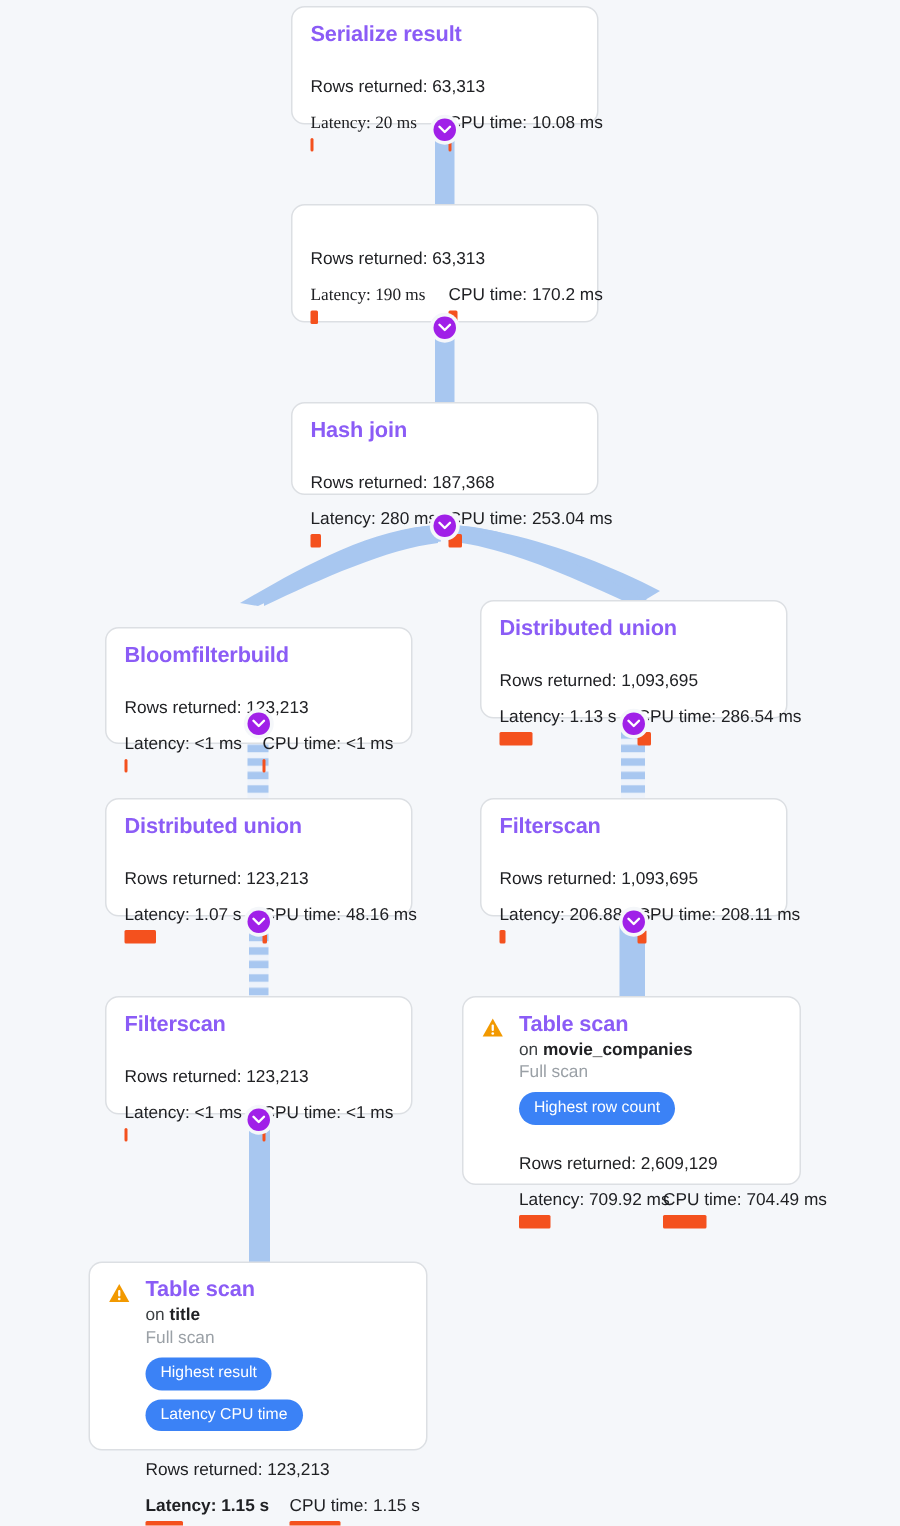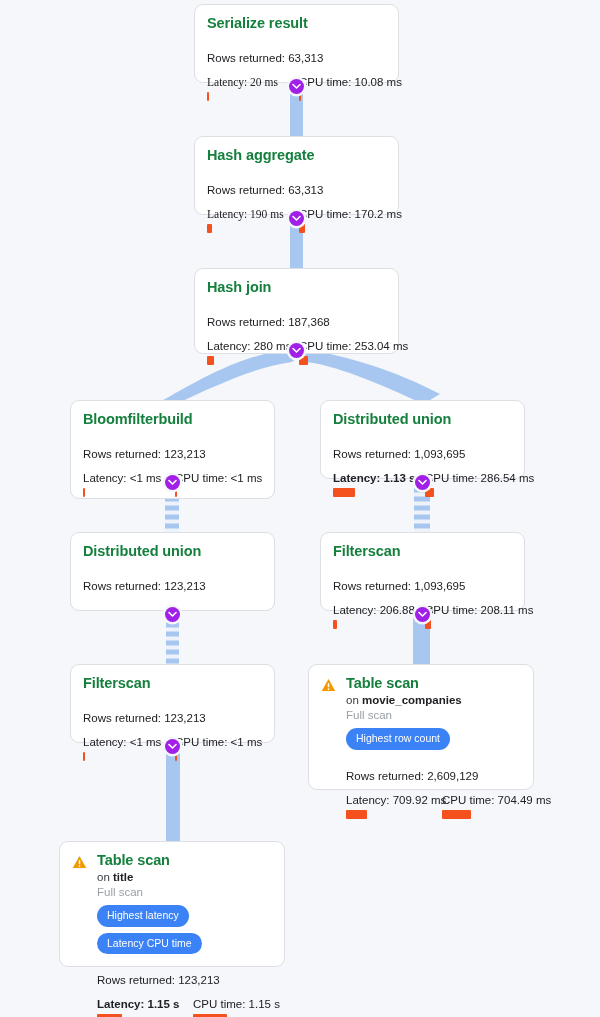--- a/index.html
+++ b/index.html
@@ -43,21 +43,21 @@
   .warn-icon {
     width: 15px;
     height: 14px;
     margin-right: 10px;
     margin-top: 3px;
     flex: none;
   }
   .node-title {
     font-size: 14.5px;
     font-weight: bold;
-    color: #15803d;
+    color: #8b5cf6;
     line-height: 17px;
     letter-spacing: -0.1px;
   }
   .node-sub {
     font-size: 11.5px;
     color: #3c4043;
     line-height: 15px;
     margin-top: 1px;
   }
   .node-sub .tbl {
@@ -178,42 +178,39 @@
       </div>
     </div>
   </div>
   <div class="collapse" style="left:289px; top:79px;">
     <svg width="9" height="7" viewBox="0 0 9 7">
       <path d="M1 1.5 L4.5 5 L8 1.5" stroke="#ffffff" stroke-width="1.6" fill="none" stroke-linecap="round" stroke-linejoin="round"></path>
     </svg>
   </div>
 
   <div class="node" style="left:194px; top:136px; width:205px; height:79px;">
-    <div class="node-head">
-      <div class="node-title">Hash aggregate</div>
-    </div>
     <div class="rows">Rows returned: 63,313</div>
     <div class="metrics">
       <div class="metric" style="width:92px;font-family:Liberation Serif, serif;">
         <div class="metric-label">Latency: 190 ms</div>
         <div class="metric-bar" style="width:5px;"></div>
       </div>
       <div class="metric">
         <div class="metric-label">CPU time: 170.2 ms</div>
         <div class="metric-bar" style="width:6px;"></div>
       </div>
     </div>
   </div>
   <div class="collapse" style="left:289px; top:211px;">
     <svg width="9" height="7" viewBox="0 0 9 7">
       <path d="M1 1.5 L4.5 5 L8 1.5" stroke="#ffffff" stroke-width="1.6" fill="none" stroke-linecap="round" stroke-linejoin="round"></path>
     </svg>
   </div>
 
-  <div class="node" style="left:194px; top:268px; width:205px; height:86px;">
+  <div class="node" style="left:194px; top:268px; width:205px; height:62px;">
     <div class="node-head">
       <div class="node-title">Hash join</div>
     </div>
     <div class="rows">Rows returned: 187,368</div>
     <div class="metrics">
       <div class="metric" style="width:92px;">
         <div class="metric-label">Latency: 280 ms</div>
         <div class="metric-bar" style="width:7px;"></div>
       </div>
       <div class="metric">
@@ -221,21 +218,21 @@
         <div class="metric-bar" style="width:9px;"></div>
       </div>
     </div>
   </div>
   <div class="collapse" style="left:289px; top:343px;">
     <svg width="9" height="7" viewBox="0 0 9 7">
       <path d="M1 1.5 L4.5 5 L8 1.5" stroke="#ffffff" stroke-width="1.6" fill="none" stroke-linecap="round" stroke-linejoin="round"></path>
     </svg>
   </div>
 
-  <div class="node" style="left:70px; top:400px; width:205px; height:99px;">
+  <div class="node" style="left:70px; top:418px; width:205px; height:78px;">
     <div class="node-head">
       <div class="node-title">Bloomfilterbuild</div>
     </div>
     <div class="rows">Rows returned: 123,213</div>
     <div class="metrics">
       <div class="metric" style="width:92px;">
         <div class="metric-label">Latency: &lt;1 ms</div>
         <div class="metric-bar" style="width:2px;"></div>
       </div>
       <div class="metric">
@@ -249,41 +246,51 @@
       <path d="M1 1.5 L4.5 5 L8 1.5" stroke="#ffffff" stroke-width="1.6" fill="none" stroke-linecap="round" stroke-linejoin="round"></path>
     </svg>
   </div>
 
   <div class="node" style="left:320px; top:400px; width:205px; height:79px;">
     <div class="node-head">
       <div class="node-title">Distributed union</div>
     </div>
     <div class="rows">Rows returned: 1,093,695</div>
     <div class="metrics">
-      <div class="metric" style="width:92px;font-weight:bold;">
+      <div class="metric" style="width:92px;">
         <div class="metric-label">Latency: 1.13 s</div>
         <div class="metric-bar" style="width:22px;"></div>
       </div>
       <div class="metric">
         <div class="metric-label">CPU time: 286.54 ms</div>
         <div class="metric-bar" style="width:9px;"></div>
       </div>
     </div>
   </div>
   <div class="collapse" style="left:415px; top:475px;">
     <svg width="9" height="7" viewBox="0 0 9 7">
       <path d="M1 1.5 L4.5 5 L8 1.5" stroke="#ffffff" stroke-width="1.6" fill="none" stroke-linecap="round" stroke-linejoin="round"></path>
     </svg>
   </div>
 
   <div class="node" style="left:70px; top:532px; width:205px; height:79px;">
     <div class="node-head">
       <div class="node-title">Distributed union</div>
     </div>
     <div class="rows">Rows returned: 123,213</div>
+    <div class="metrics">
+      <div class="metric" style="width:92px;">
+        <div class="metric-label">Latency: 1.07 s</div>
+        <div class="metric-bar" style="width:21px;"></div>
+      </div>
+      <div class="metric">
+        <div class="metric-label">CPU time: 48.16 ms</div>
+        <div class="metric-bar" style="width:3px;"></div>
+      </div>
+    </div>
   </div>
   <div class="collapse" style="left:165px; top:607px;">
     <svg width="9" height="7" viewBox="0 0 9 7">
       <path d="M1 1.5 L4.5 5 L8 1.5" stroke="#ffffff" stroke-width="1.6" fill="none" stroke-linecap="round" stroke-linejoin="round"></path>
     </svg>
   </div>
 
   <div class="node" style="left:320px; top:532px; width:205px; height:79px;">
     <div class="node-head">
       <div class="node-title">Filterscan</div>
@@ -367,21 +374,21 @@
         <circle cx="8" cy="11.8" r="0.95" fill="#ffffff"></circle>
       </svg>
       <div>
         <div class="node-title">Table scan</div>
       </div>
     </div>
     <div class="indent-body">
       <div class="node-sub"><span>on </span><span class="tbl">title</span></div>
       <div class="node-scan">Full scan</div>
       <div class="badges">
-        <span class="badge">Highest latency</span>
+        <span class="badge">Highest result</span>
         <span class="badge">Latency CPU time</span>
       </div>
       <div class="rows">Rows returned: 123,213</div>
       <div class="metrics">
         <div class="metric" style="width:96px;font-weight:bold;">
           <div class="metric-label">Latency: 1.15 s</div>
           <div class="metric-bar" style="width:25px;"></div>
         </div>
         <div class="metric">
           <div class="metric-label">CPU time: 1.15 s</div>

